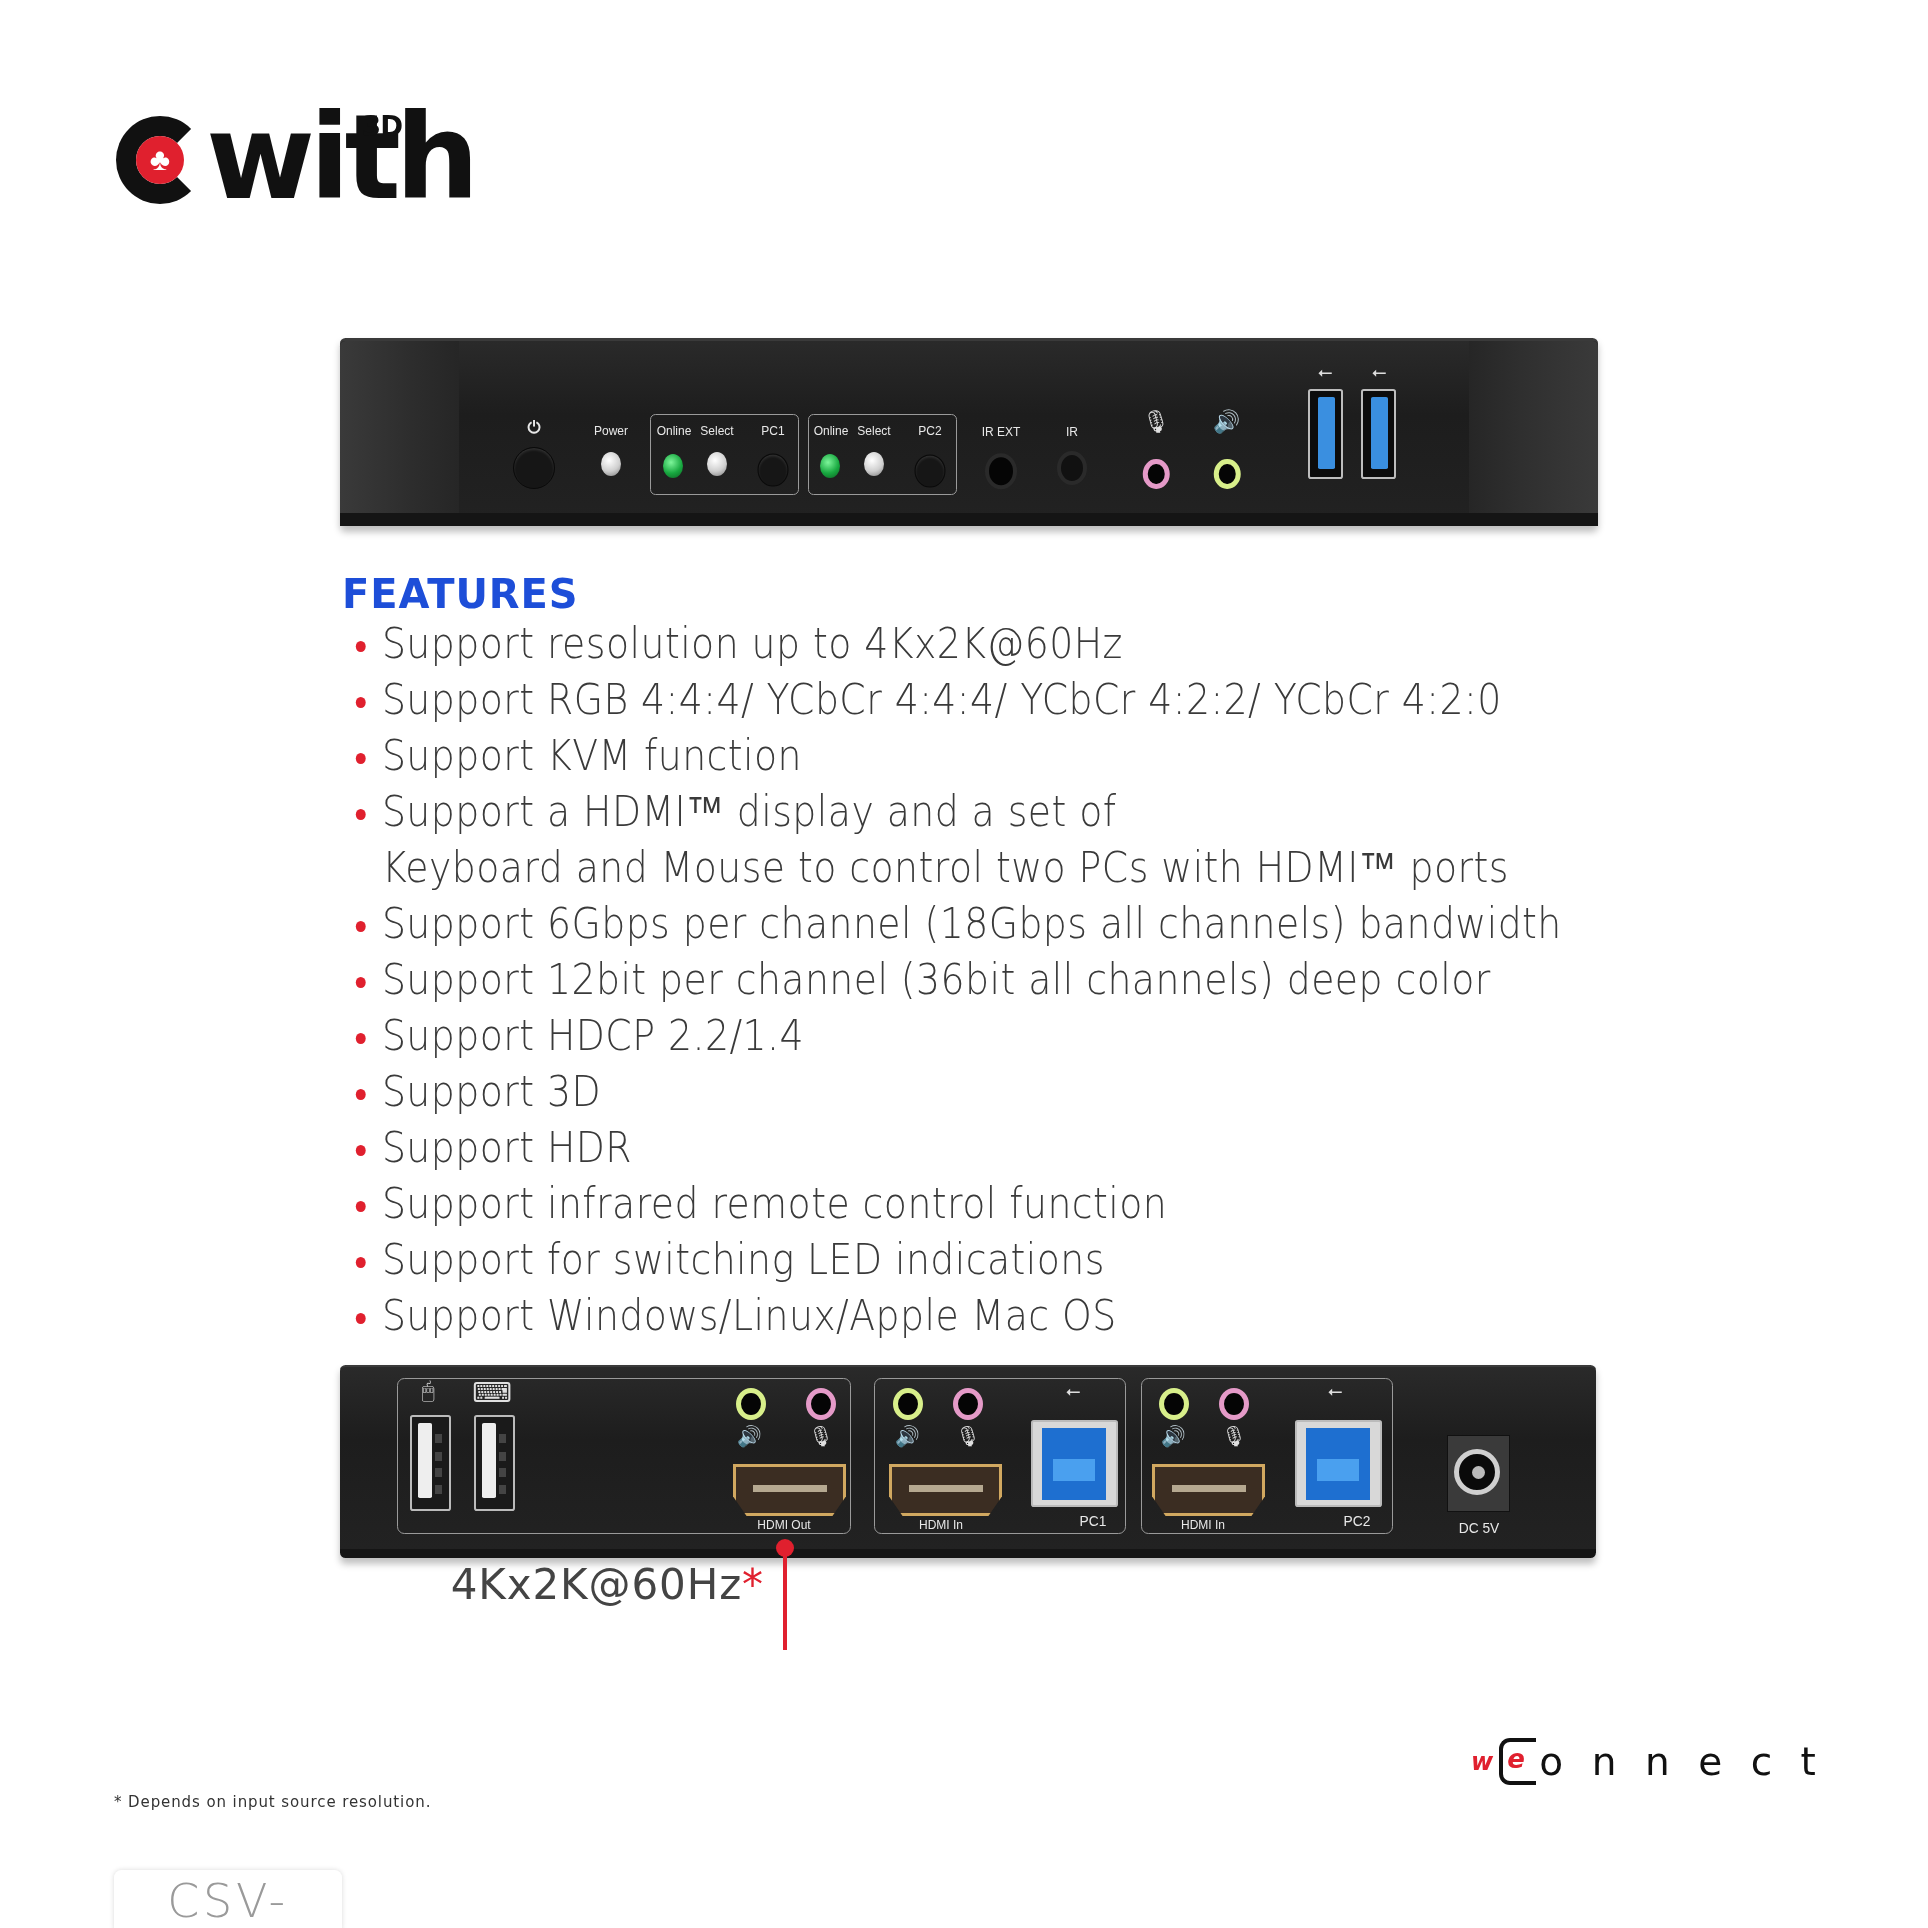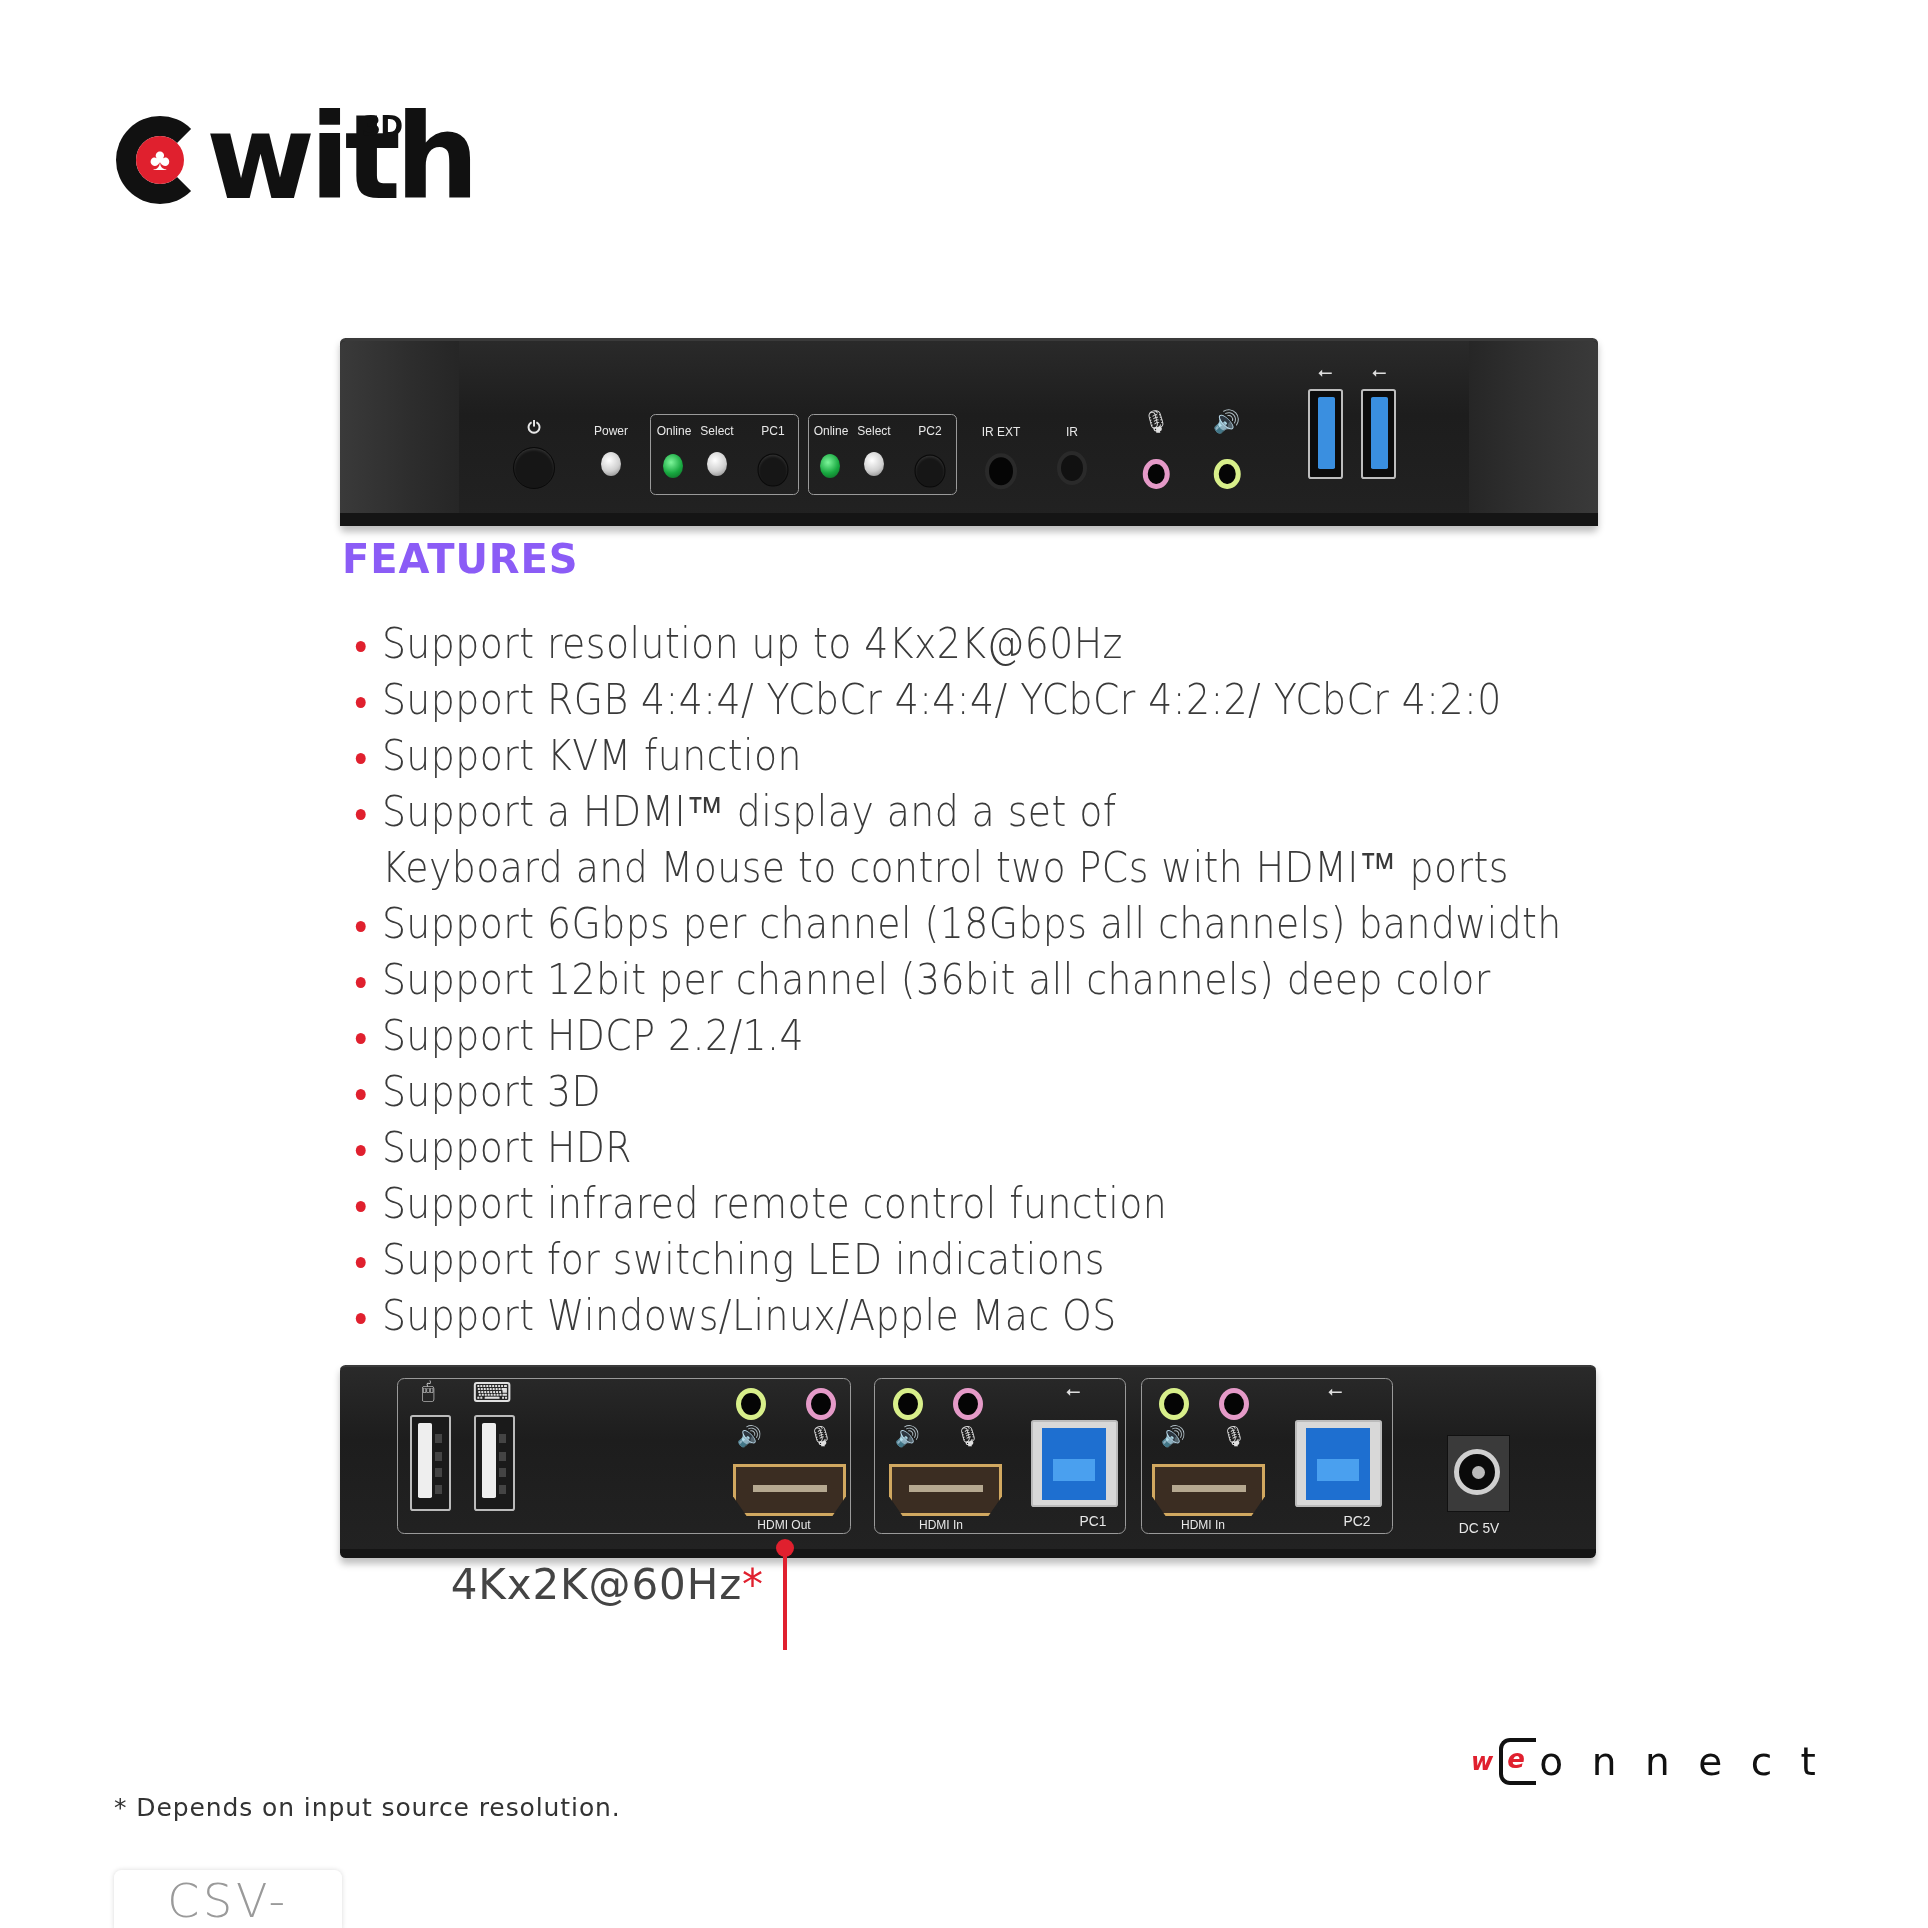--- a/index.html
+++ b/index.html
@@ -56,22 +56,22 @@
   .usb-b { position:absolute; width:83px; height:83px; background:#d8d8d8; border:2.8px solid #bbb; border-radius:2.8px; }
   .usb-b .blue { position:absolute; left:9.2px; top:5.5px; width:64px; height:72px; background:#1e6fd0; }
   .usb-b .blue2 { position:absolute; left:20px; top:37px; width:42px; height:22px; background:#4aa0ef; }
   .dc { position:absolute; width:61px; height:75px; background:#3a3a3a; border:1.8px solid #111; }
   .dc .ring { position:absolute; left:5.5px; top:13px; width:46px; height:46px; border-radius:50%;
               border:5.5px solid #cfcfcf; background:#0a0a0a; box-sizing:border-box; }
   .dc .pin { position:absolute; left:24px; top:30px; width:13px; height:13px; border-radius:50%; background:#bbb; }
   .icon-glyph { position:absolute; color:#e0e0e0; transform:translateX(-50%); font-size:24px; }
 
   
-  #features-title { left:342px; top:536px; font-family:"DejaVu Sans", sans-serif; font-weight:bold;
-                    font-size:40px; color:#8b5cf6; letter-spacing:0.9px; }
+  #features-title { left:342px; top:571px; font-family:"DejaVu Sans", sans-serif; font-weight:bold;
+                    font-size:40px; color:#1d4ed8; letter-spacing:0.9px; }
   #features-list { left:342px; top:604px; margin:12px; padding:0; list-style:none; }
   #features-list li { font-family:"DejaVu Sans", sans-serif; font-size:42px; color:#3a3a3a;
                       line-height:56px; white-space:nowrap; position:relative; padding-left:31px;
                       font-weight:300; letter-spacing:0.5px; transform:scaleX(0.9); transform-origin:left; }
   #features-list li .dot { position:absolute; left:1.8px; top:25px; width:11px; height:11px; border-radius:50%; background:#e0202e; }
   #features-list li .cont { display:block; }
 
   
   #output-line { left:783px; top:1545px; width:3.7px; height:105px; background:#e0202e; }
   #output-dot { left:776px; top:1539px; width:18.4px; height:18.4px; border-radius:50%; background:#e0202e; }
@@ -81,21 +81,21 @@
 
   
   #weconnect { left:1471px; top:1734px; height:55px; display:flex; align-items:center; }
   #weconnect .w { color:#e0202e; font-style:italic; font-weight:bold; font-size:24px; font-family:"DejaVu Sans", sans-serif; margin-right:5.5px; }
   #weconnect .cbox { position:relative; width:33px; height:39px; border:4.6px solid #111; border-right:none;
                      border-radius:11px 0 0 11px; margin-right:3.7px; }
   #weconnect .cbox .e { position:absolute; left:4.6px; top:1.8px; color:#e0202e; font-style:italic; font-weight:bold;
                         font-size:26px; font-family:"DejaVu Sans", sans-serif; }
   #weconnect .rest { font-family:"DejaVu Sans", sans-serif; font-size:39px; letter-spacing:28.5px; color:#111; }
 
-  #footnote { left:114px; top:1793px; font-family:"DejaVu Sans", sans-serif; font-size:25px; color:#333; letter-spacing:0.9px; }
+  #footnote { left:114px; top:1793px; font-family:"DejaVu Sans", sans-serif; font-size:15px; color:#333; letter-spacing:0.9px; }
   #sku { left:114px; top:1870px; width:228px; height:64px; border-radius:7.3px;
          box-shadow:0 0 5.5px rgba(0,0,0,0.15); background:#fff; font-family:"DejaVu Sans", sans-serif;
          font-size:46px; color:#9a9a9a; letter-spacing:3.7px; text-align:center; line-height:62px; font-weight:300; }
 </style>
 </head>
 <body>
 
 <div id="logo" class="abs">
   <div class="c-ring"></div>
   <div class="c-dot">♣</div>

